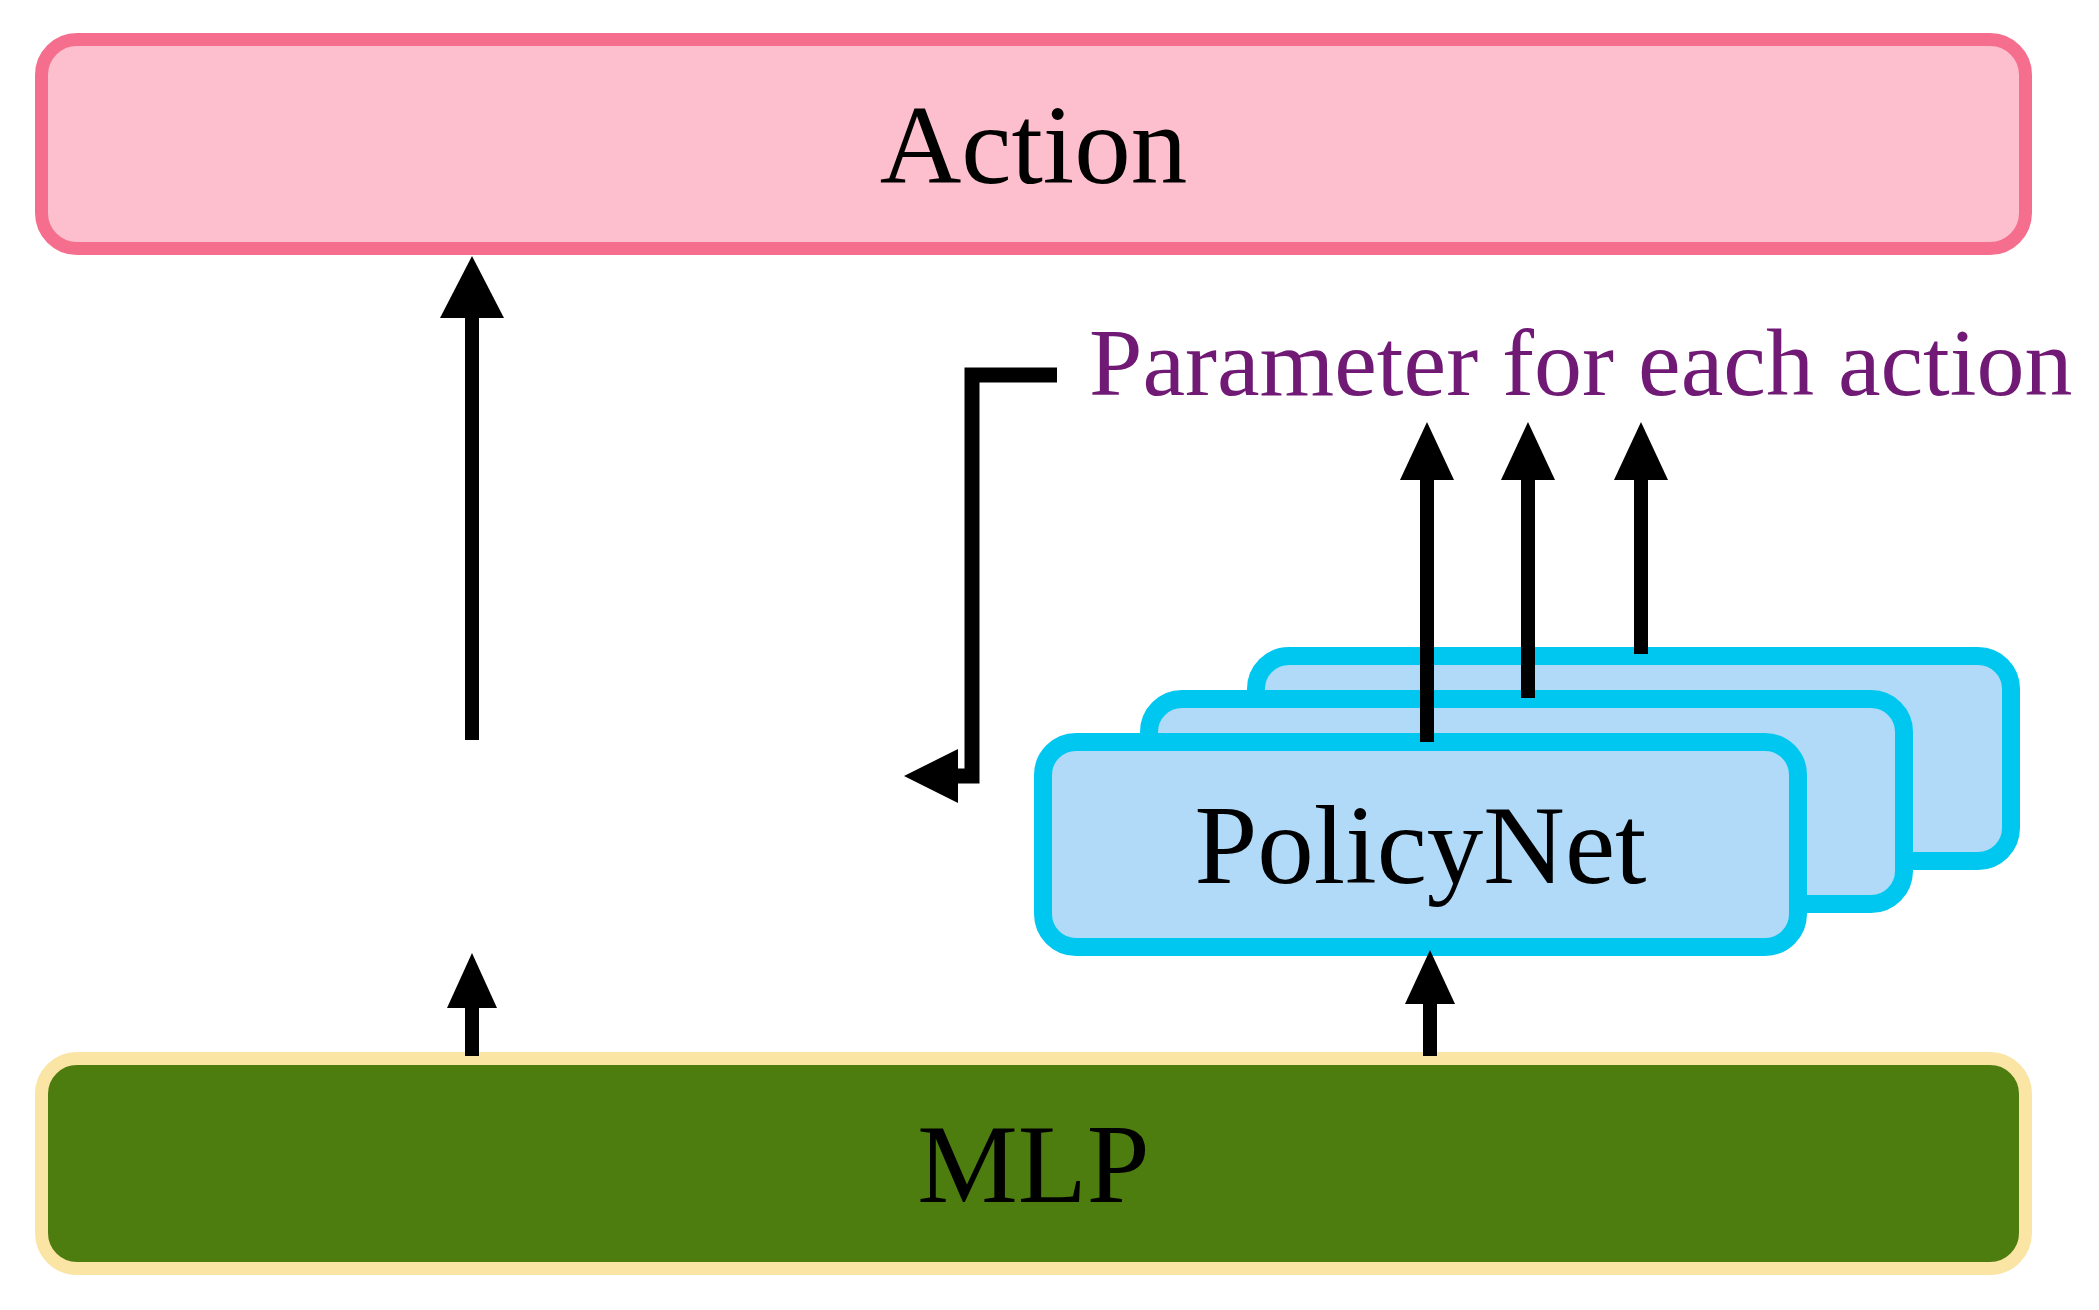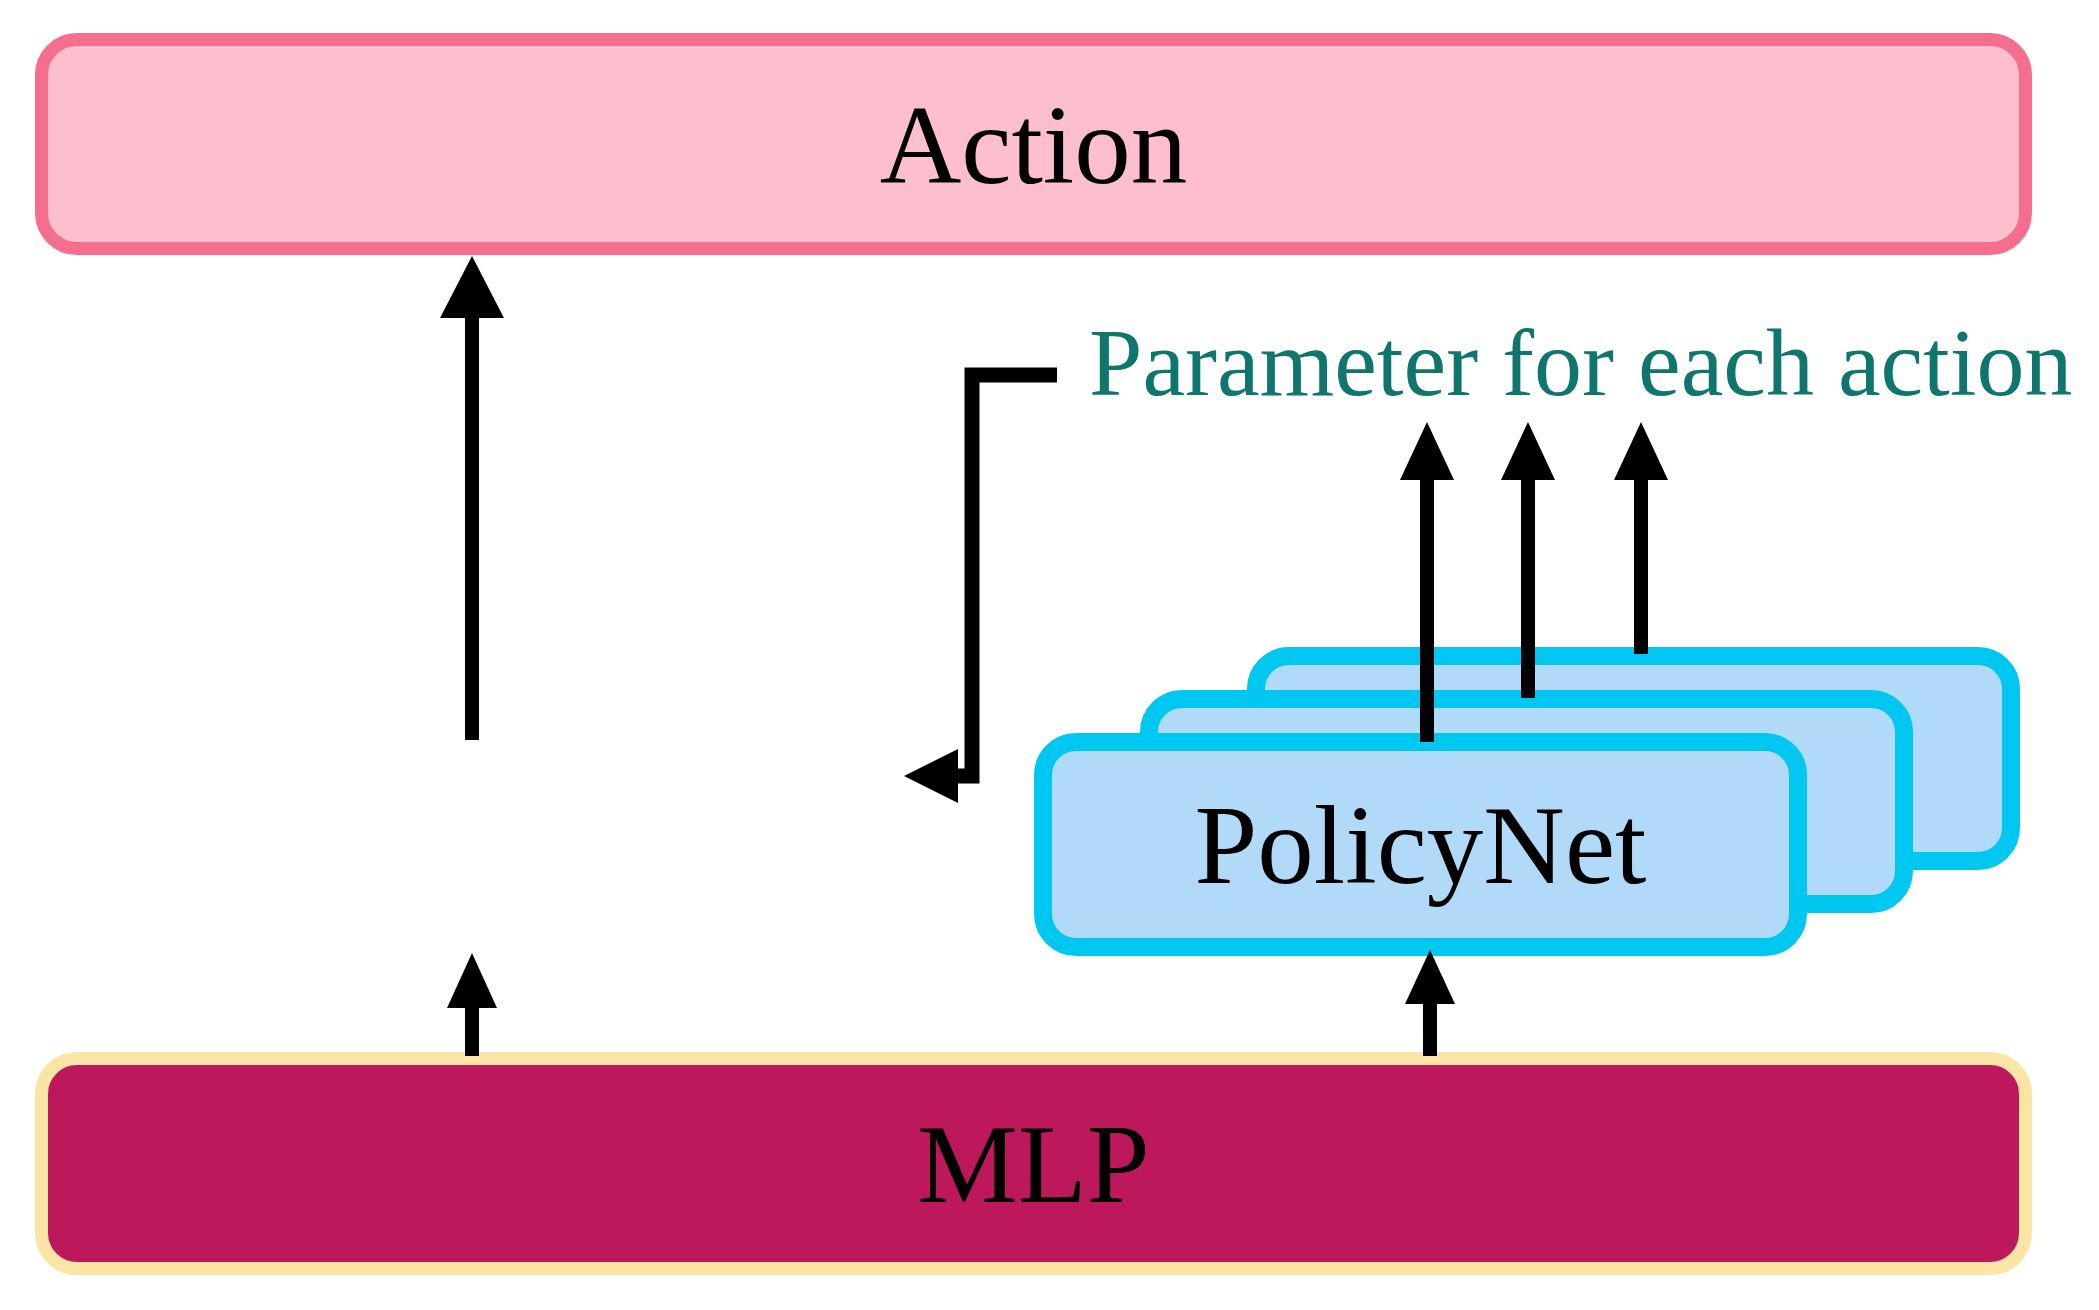--- a/index.html
+++ b/index.html
@@ -28,38 +28,38 @@
   .action-box{
     left:28px;top:33px;width:1997px;height:222px;
     background:#FDBFCE;border:13px solid #F66E8E;
   }
   .qnet-box{
     left:30px;top:735px;width:864px;height:220px;
     background:#F0E2FB;border:13px solid #D7B9F4;
   }
   .mlp-box{
     left:28px;top:1052px;width:1997px;height:223px;
-    background:#be185d;border:13px solid #FBE5A4;
+    background:#4d7c0f;border:13px solid #FBE5A4;
   }
   .pbox{
     position:absolute;
     box-sizing:border-box;
     width:773px;height:223px;
     background:#B0DAF8;border:18px solid #00C7F0;
     border-radius:42px;
     display:flex;align-items:center;justify-content:center;
   }
   .pbox.back{left:1240px;top:647px;}
   .pbox.middle{left:1133px;top:690px;}
   .pbox.front{left:1027px;top:733px;}
   .annotation{
     position:absolute;
     left:1082px;top:315px;
     font-size:96px;line-height:1;
-    color:#0f766e;
+    color:#701a75;
     white-space:nowrap;
   }
   #edges{
     position:absolute;left:0;top:0;width:2099px;height:1310px;
     pointer-events:none;
   }
   #edges line, #edges polyline{stroke:#000000;}
   #edges polygon{fill:#000000;stroke:none;}
 </style>
 </head>

